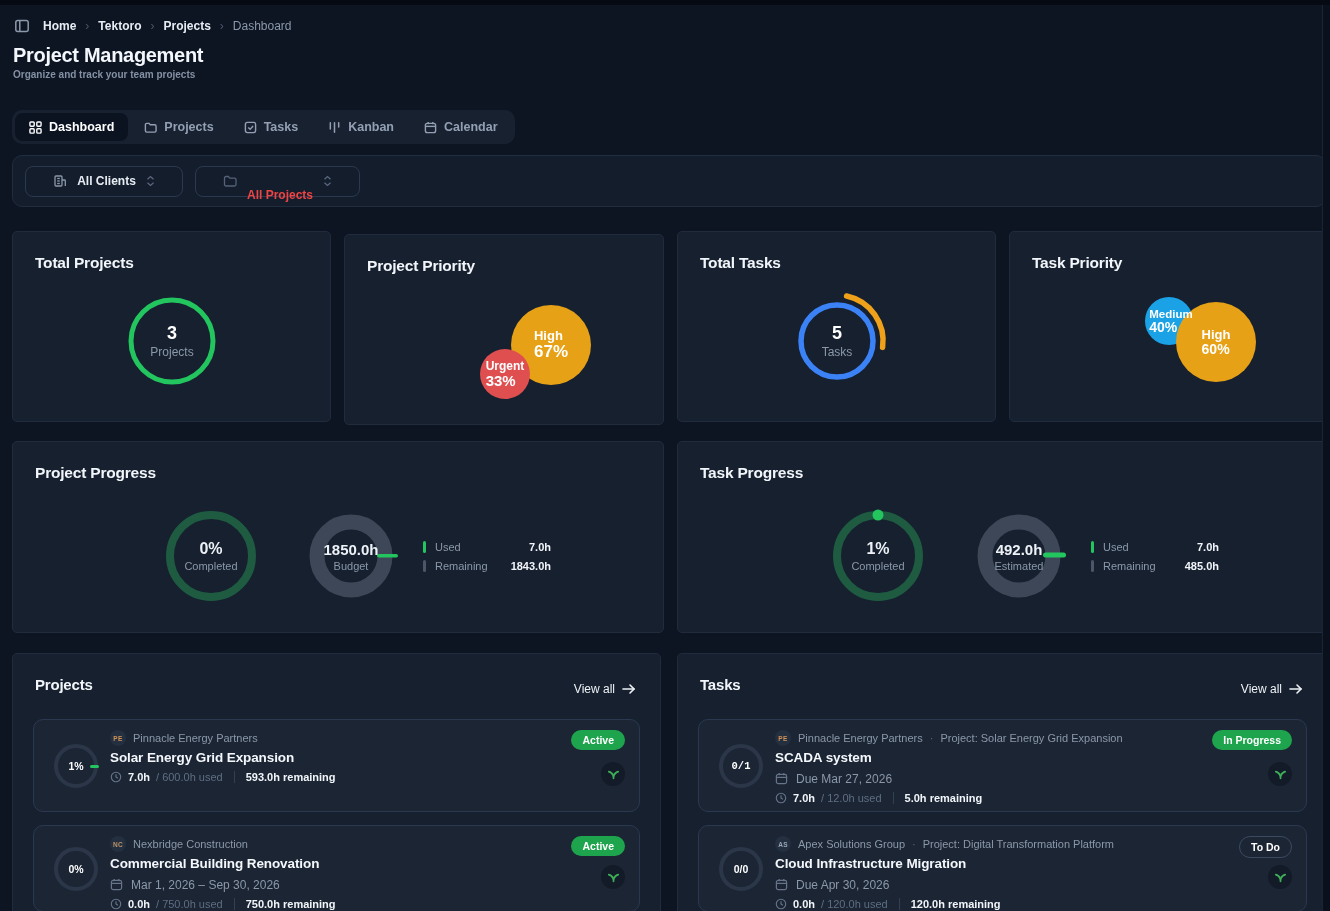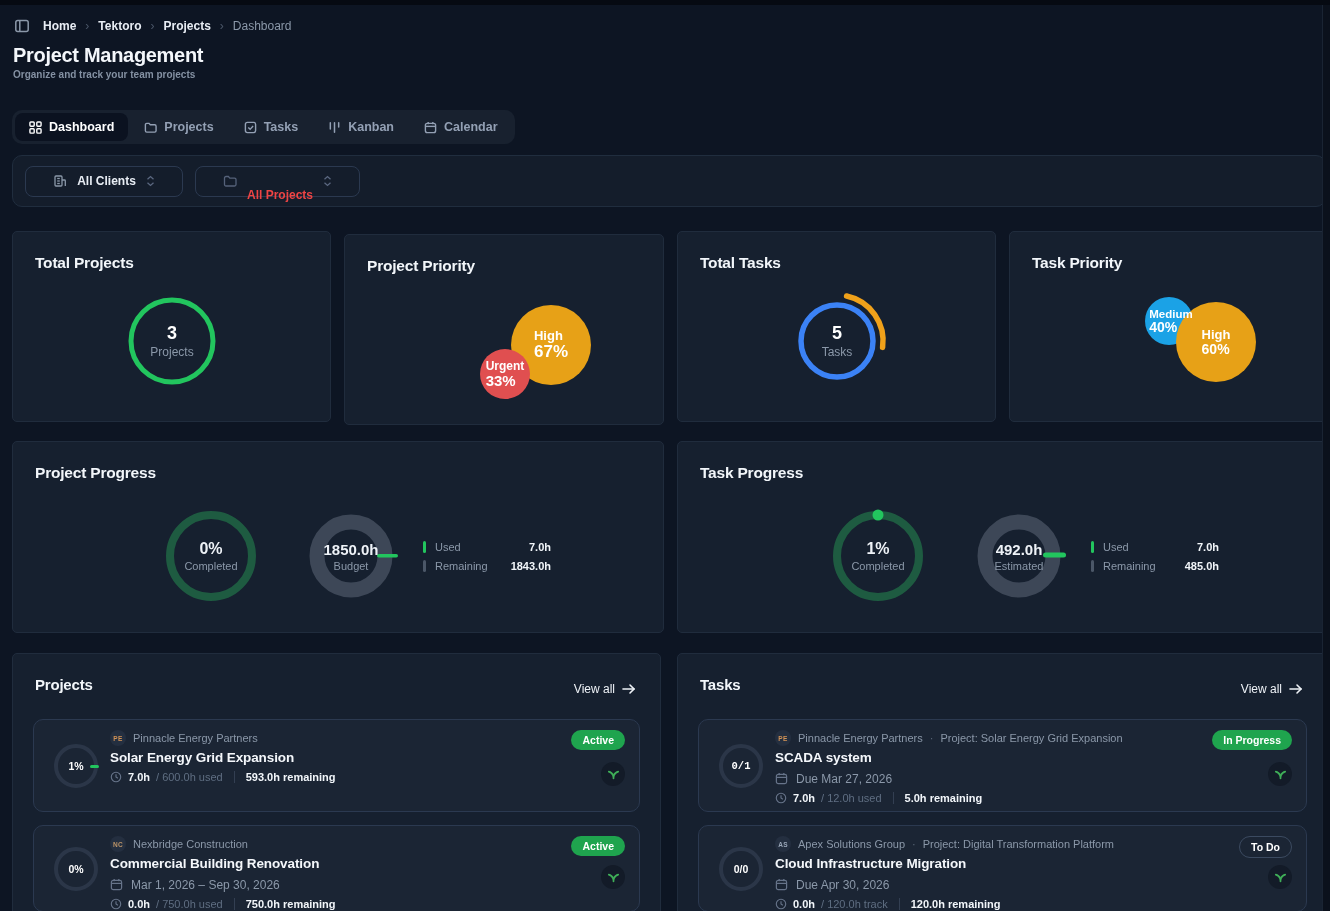--- a/index.html
+++ b/index.html
@@ -488,21 +488,21 @@
         <span data-interactable="false">Due Apr 30, 2026</span>
       </div>
       <div class="hours-line" data-interactable="false">
         <span class="ico" style="color:#67748a; display:flex;" data-interactable="false">
           <svg width="12" height="12" viewBox="0 0 14 14" fill="none" stroke="currentColor" stroke-width="1.3">
             <circle cx="7" cy="7" r="5.5"></circle>
               <path d="M7 3.8 V7 L9.2 8.4"></path>
           </svg>
         </span>
         <span class="hours-bold" data-interactable="false">0.0h</span>
-        <span class="hours-dim" data-interactable="false">/ 120.0h track</span>
+        <span class="hours-dim" data-interactable="false">/ 120.0h used</span>
         <span class="hours-div" data-interactable="false"></span>
         <span class="hours-bold" data-interactable="false">120.0h remaining</span>
       </div>
     </div>
     <span class="pill outline" data-interactable="false">To Do</span>
     <span class="bird-btn" style="top:39px;" data-interactable="true">
       <svg width="15" height="15" viewBox="0 0 16 16" fill="none" stroke="#3fae58" stroke-width="1.9" stroke-linecap="round">
         <path d="M3 5 Q6 5.5 8 9.5"></path>
           <path d="M13 5 Q10 5.5 8 9.5"></path>
           <line x1="8" y1="9.5" x2="8" y2="12"></line>

